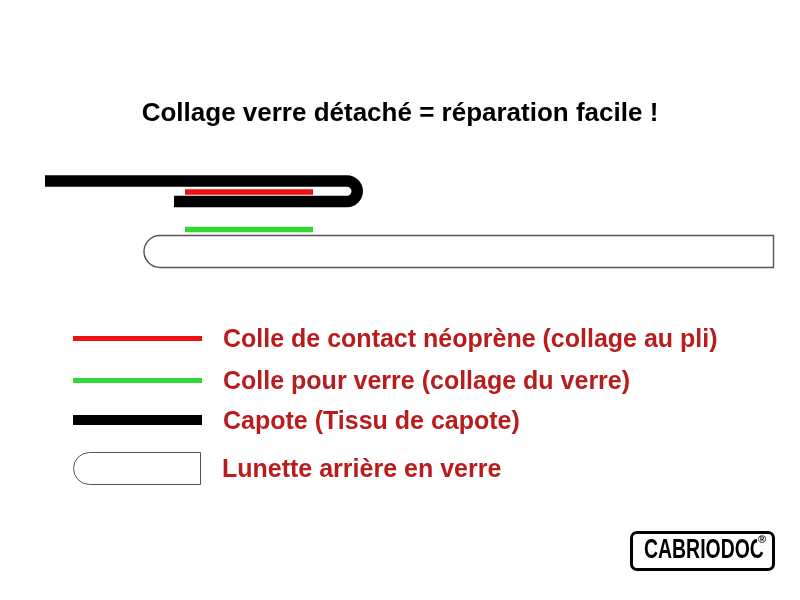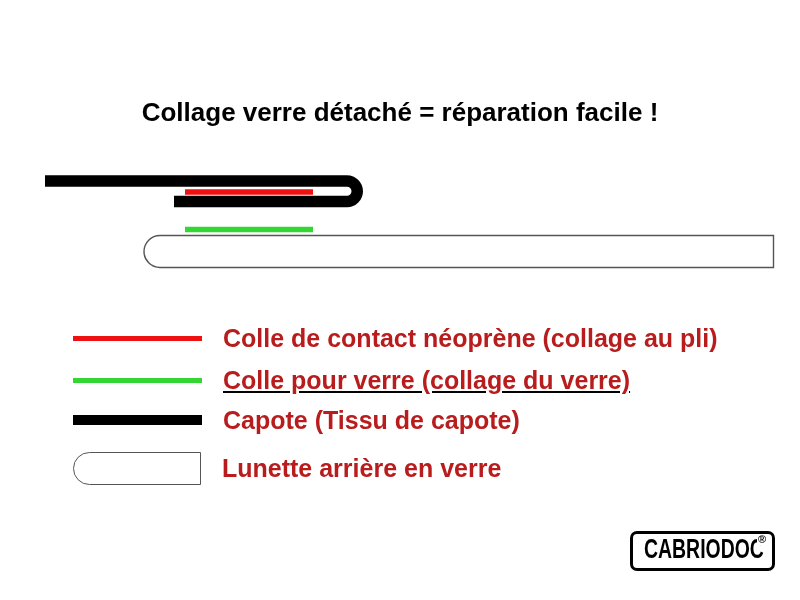--- a/index.html
+++ b/index.html
@@ -7,21 +7,21 @@
     position:relative;width:778px;height:600px;background:#ffffff;overflow:hidden;
     font-family:"Liberation Sans","DejaVu Sans",sans-serif;
   }
   .title{
     position:absolute;top:97px;left:0;width:800px;margin:0;
     text-align:center;font-size:26px;line-height:30px;font-weight:bold;color:#000000;
   }
   .diagram{position:absolute;top:0;left:0;}
   .legend-row{position:absolute;left:73px;display:flex;align-items:center;}
   .row1{top:323px;height:30px;}
-  .row2{top:365px;height:30px;text-decoration:underline;}
+  .row2{top:365px;height:30px;}
   .row3{top:405px;height:30px;align-items:center;}
   .row4{top:451px;height:34px;text-align:right;}
   .line-swatch{display:inline-block;width:129px;flex:0 0 129px;}
   .thin{height:5px;}
   .thick{height:10px;background:#000000;}
   .glass-swatch{
     display:inline-block;width:126px;flex:0 0 126px;height:31px;
     background:#ffffff;border:1px solid;border-radius:17px 0 0 17px;
   }
   .legend-label{

